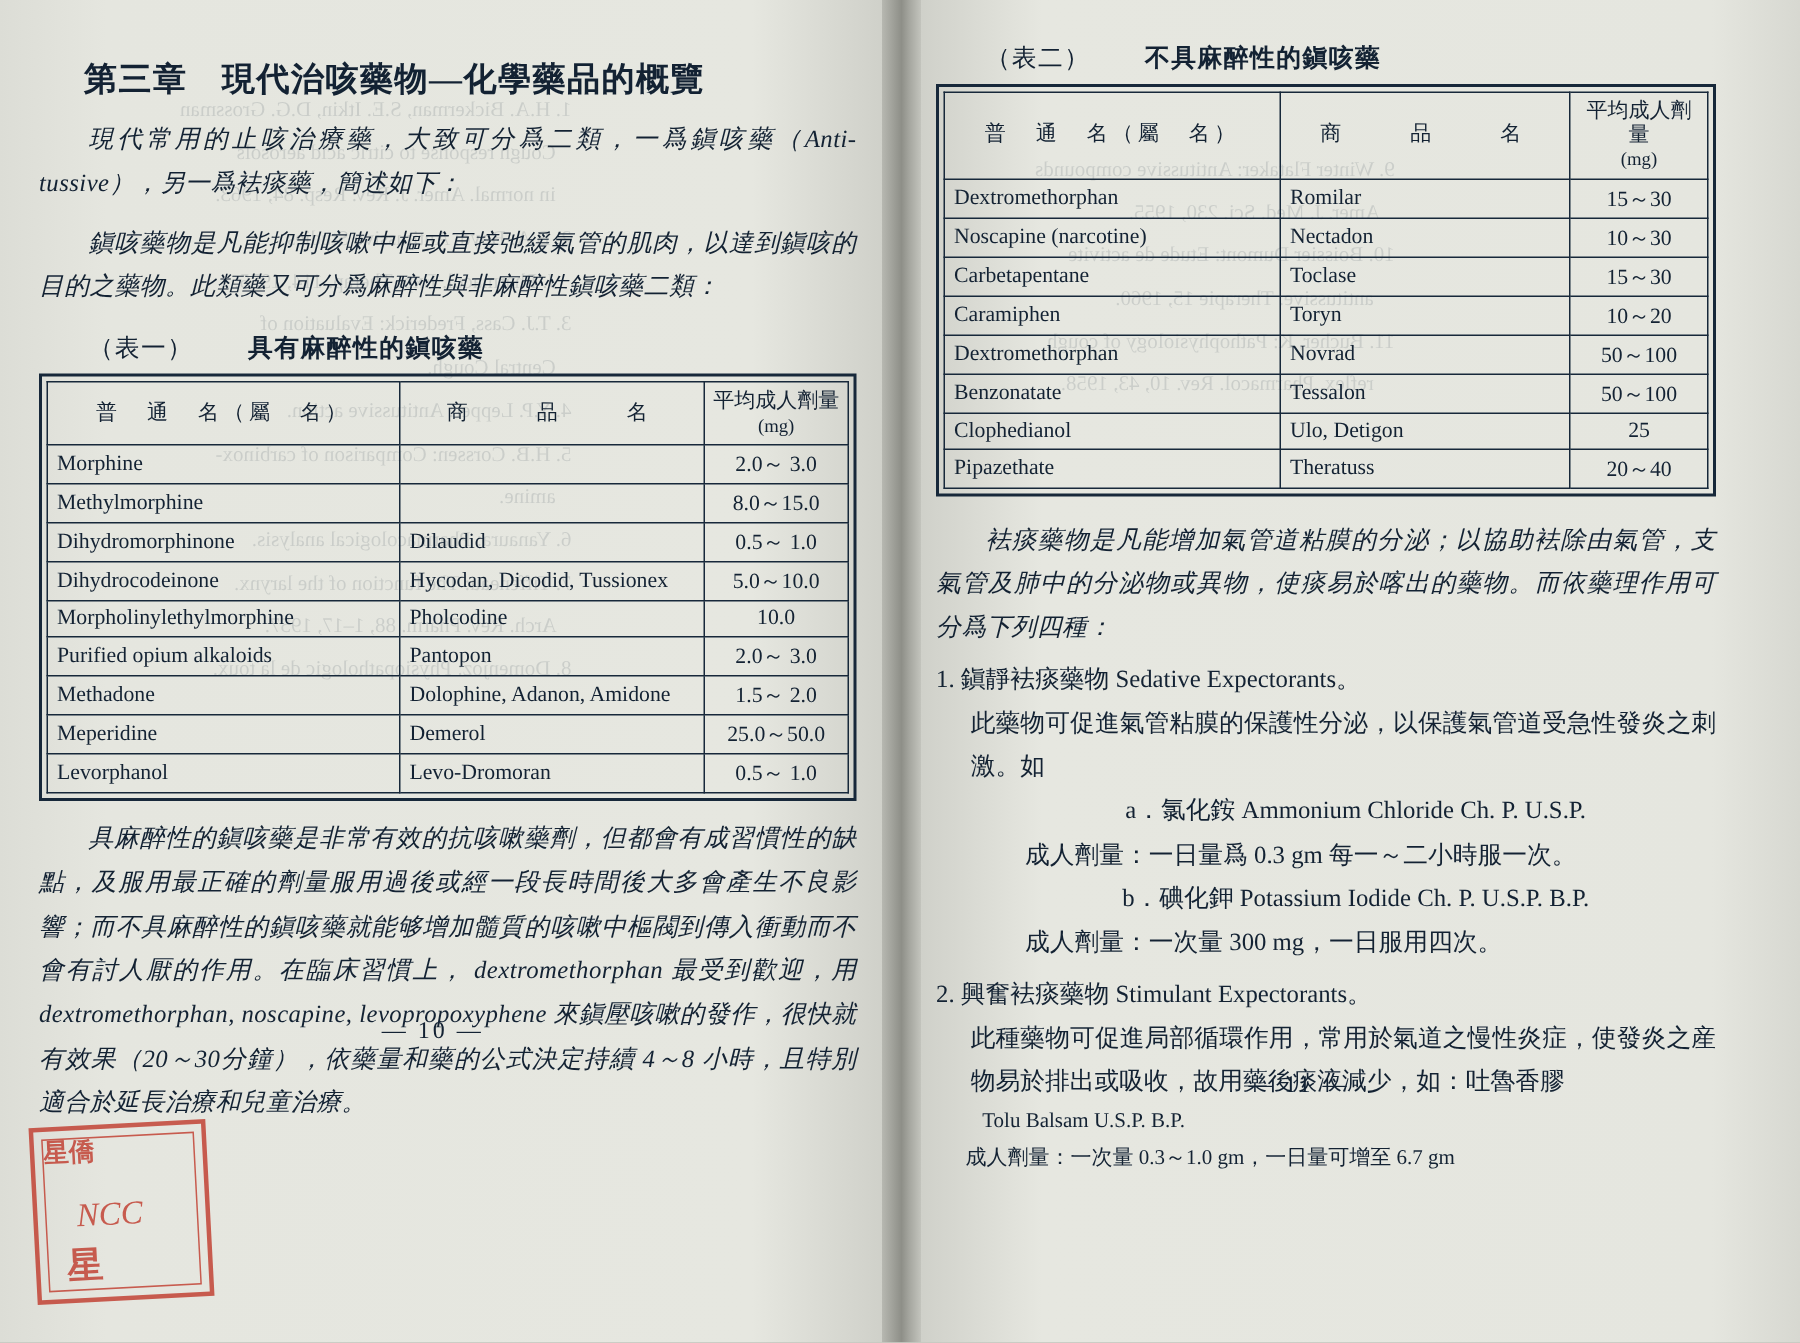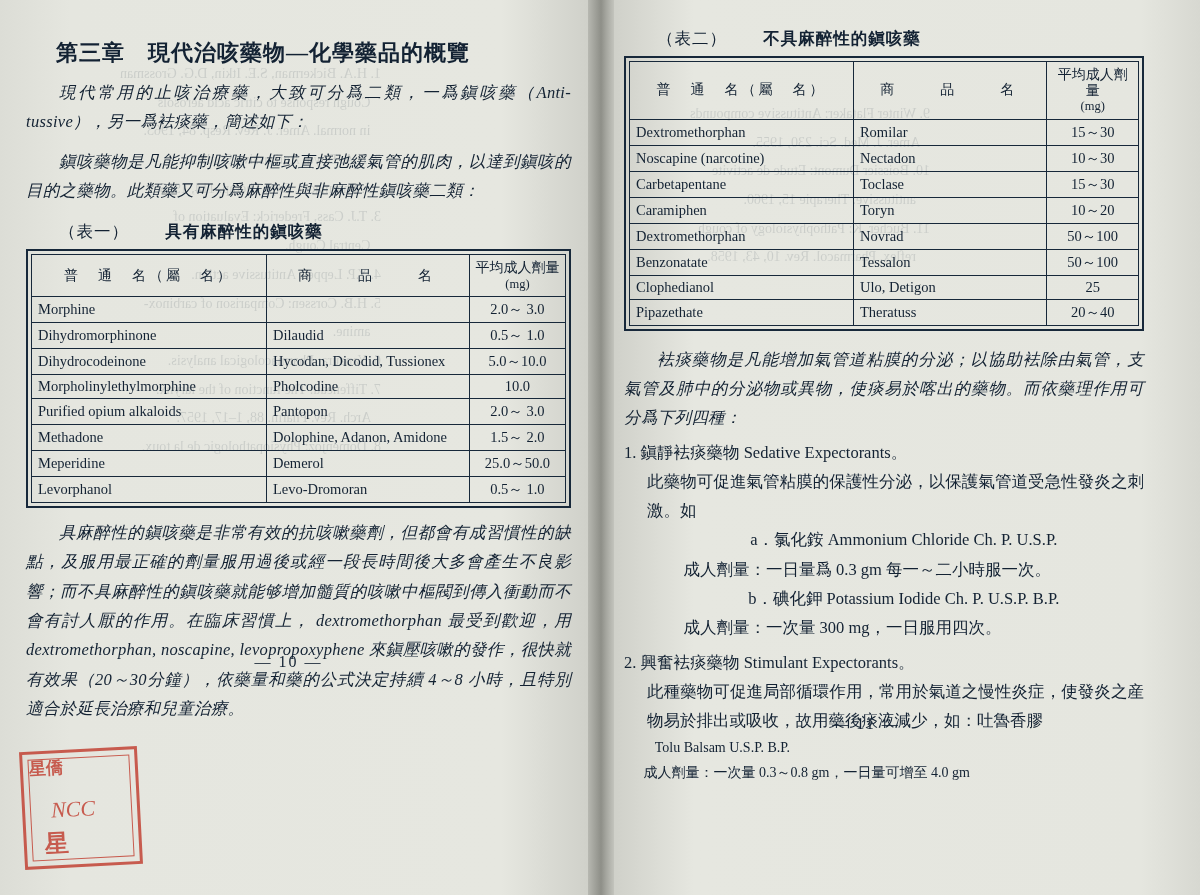--- a/index.html
+++ b/index.html
@@ -204,20 +204,25 @@
               <span>平均成人劑量</span>
               <span class="sub">(mg)</span>
             </th>
           </tr>
         </thead>
         <tbody>
           <tr>
               <td class="generic">Morphine</td>
               <td class="brand"></td>
               <td class="dose">2.0～ 3.0</td>
+            </tr>
+          <tr>
+              <td class="generic">Methylmorphine</td>
+              <td class="brand"></td>
+              <td class="dose">8.0～15.0</td>
             </tr>
           <tr>
               <td class="generic">Dihydromorphinone</td>
               <td class="brand">Dilaudid</td>
               <td class="dose">0.5～ 1.0</td>
             </tr>
           <tr>
               <td class="generic">Dihydrocodeinone</td>
               <td class="brand">Hycodan, Dicodid, Tussionex</td>
               <td class="dose">5.0～10.0</td>
@@ -337,21 +342,21 @@
         <div class="sub-dose">成人劑量：一次量 300 mg，一日服用四次。</div>
       </li>
 
       <li>
         <div class="li-head">
           <span>2.</span>
           <span>興奮袪痰藥物 Stimulant Expectorants。</span>
         </div>
         <div class="li-body">此種藥物可促進局部循環作用，常用於氣道之慢性炎症，使發炎之産物易於排出或吸收，故用藥後痰液減少，如：吐魯香膠</div>
         <div class="tolu">Tolu Balsam U.S.P. B.P.</div>
-        <div class="tolu" style="margin-left:1.4em;">成人劑量：一次量 0.3～0.8 gm，一日量可增至 4.0 gm</div>
+        <div class="tolu" style="margin-left:1.4em;">成人劑量：一次量 0.3～1.0 gm，一日量可增至 6.7 gm</div>
       </li>
     </ol>
 
     <div class="page-num">— 11 —</div>
   </div>
 
   <div class="stamp">
     <div class="inner"></div>
     <div class="s-cn-1">星僑</div>
     <div class="s-ncc">NCC</div>

